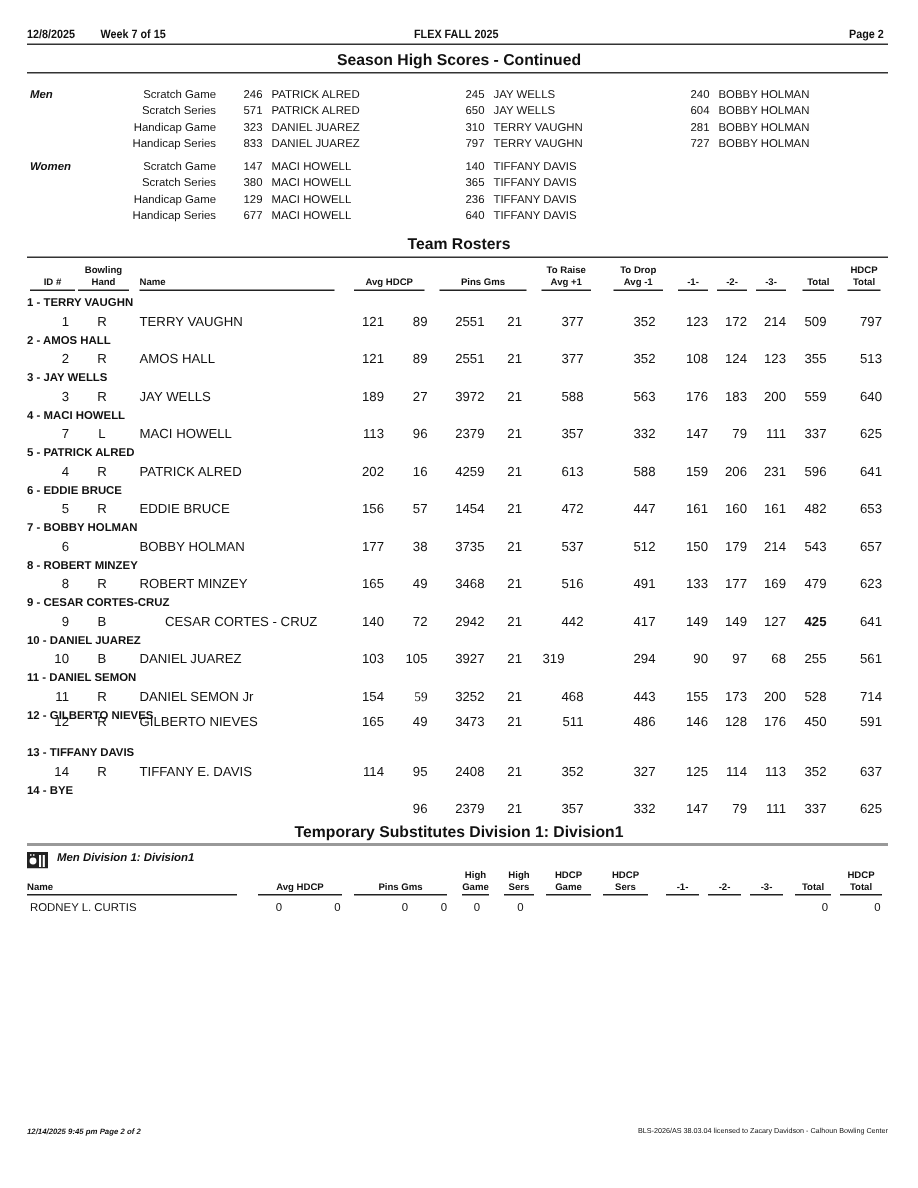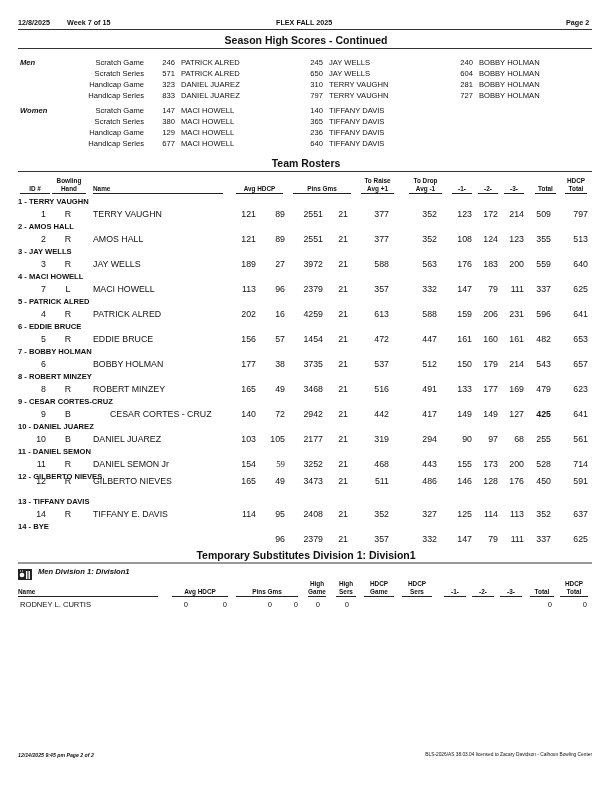--- a/index.html
+++ b/index.html
@@ -296,23 +296,23 @@
       </div>
     </div>
     <div class="">
       <div class="abs team-name" style="top:422px;">10 - DANIEL JUAREZ</div>
       <div class="abs row" style="left:0; top:434px; width:612px; height:12px;">
         <div class="cell " style="left:6px; width:40px; top:0;">10</div>
         <div class="cell c" style="left:58px; width:20px; top:0;">B</div>
         <div class="cell l" style="left:93px; top:0;">DANIEL JUAREZ</div>
         <div class="cell " style="left:216px; width:40px; top:0;">103</div>
         <div class="cell " style="left:245px; width:40px; top:0;">105</div>
-        <div class="cell " style="left:283px; width:40px; top:0;">2177</div>
-        <div class="cell " style="left:308px; width:40px; top:0;">21</div>
-        <div class="cell " style="left:349px; width:40px; top:0;">319</div>
+        <div class="cell " style="left:283px; width:40px; top:0;">3927</div>
+        <div class="cell " style="left:308px; width:40px; top:0;">21</div>
+        <div class="cell " style="left:349px; width:40px; top:0;text-align:center;">319</div>
         <div class="cell " style="left:397px; width:40px; top:0;">294</div>
         <div class="cell " style="left:432px; width:40px; top:0;">90</div>
         <div class="cell " style="left:458px; width:40px; top:0;">97</div>
         <div class="cell " style="left:484px; width:40px; top:0;">68</div>
         <div class="cell " style="left:511px; width:40px; top:0;">255</div>
         <div class="cell " style="left:548px; width:40px; top:0;">561</div>
       </div>
     </div>
     <div class="">
       <div class="abs team-name" style="top:447px;">11 - DANIEL SEMON</div>

